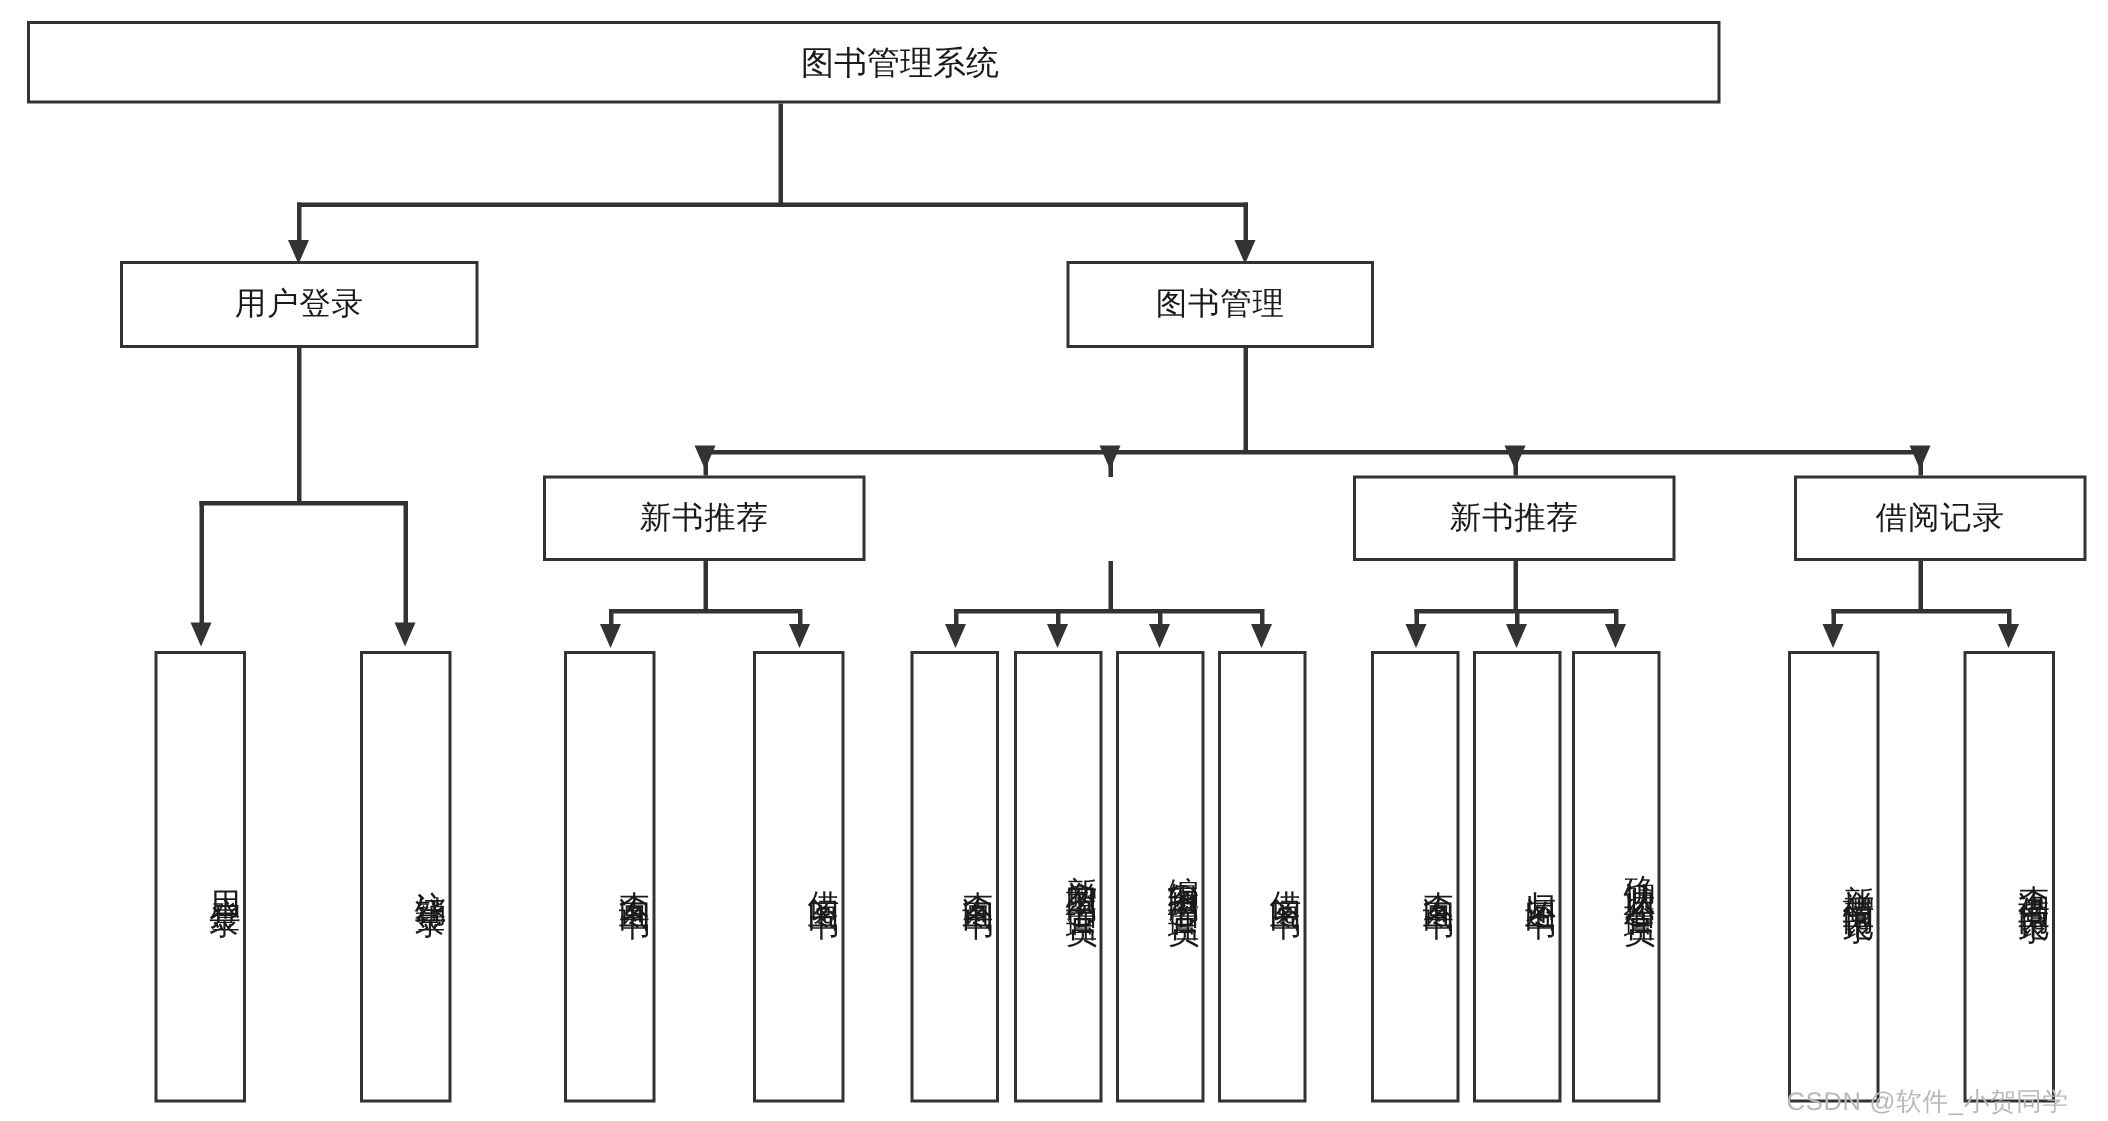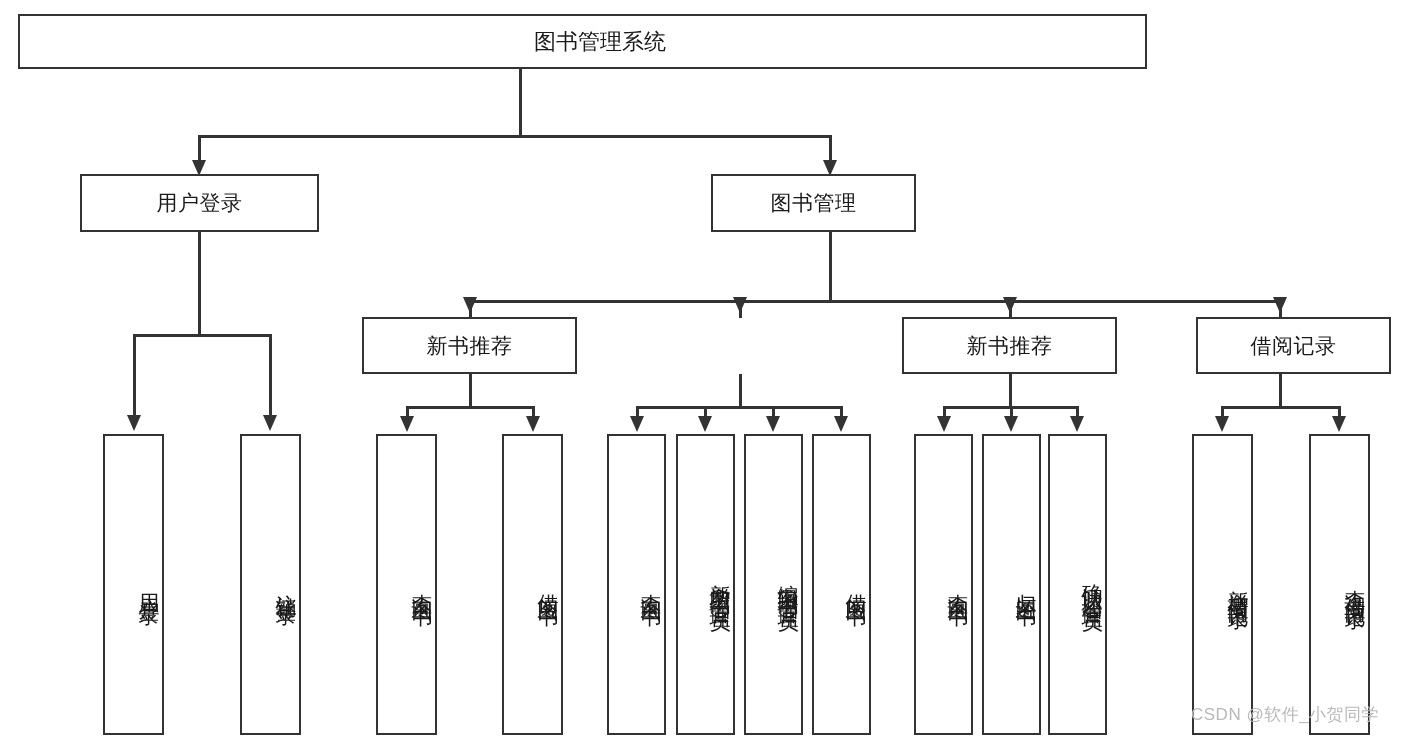--- a/index.html
+++ b/index.html
@@ -160,15 +160,15 @@
   <div class="node vert" style="left:744px; top:434px; width:59px; height:301px;">编辑图书（管理员）</div>
   <div class="node vert" style="left:812px; top:434px; width:59px; height:301px;">借阅图书</div>
 
   <div class="node vert" style="left:914px; top:434px; width:59px; height:301px;">查询图书</div>
   <div class="node vert" style="left:982px; top:434px; width:59px; height:301px;">归还图书</div>
   <div class="node vert" style="left:1048px; top:434px; width:59px; height:301px;">确认归还（管理员）</div>
 
   <div class="node vert" style="left:1192px; top:434px; width:61px; height:301px;">新增借阅记录</div>
   <div class="node vert" style="left:1309px; top:434px; width:61px; height:301px;">查询借阅记录</div>
 
-  <div id="watermark" style="left:1191px; top:703px;">CSDN @软件_小贺同学</div>
+  <div id="watermark" style="left:1191px; top:723px;">CSDN @软件_小贺同学</div>
 
 </div>
 
 </body></html>

